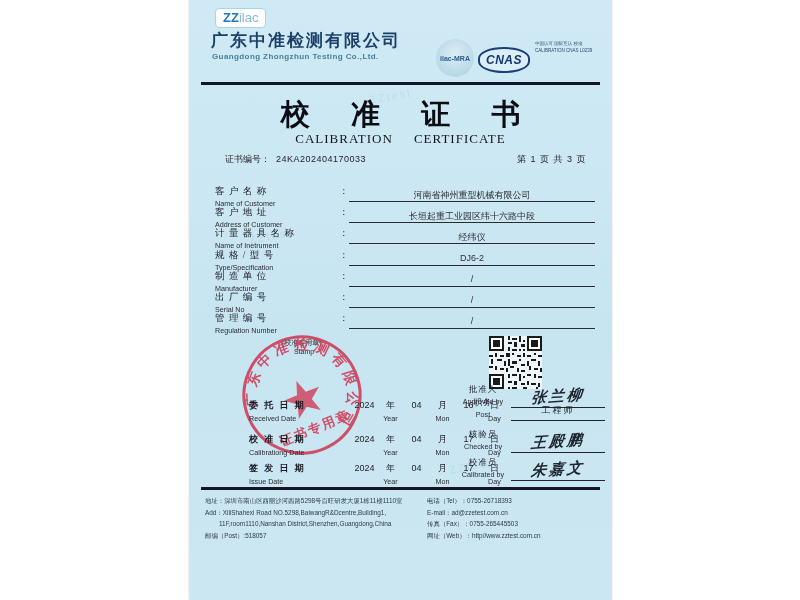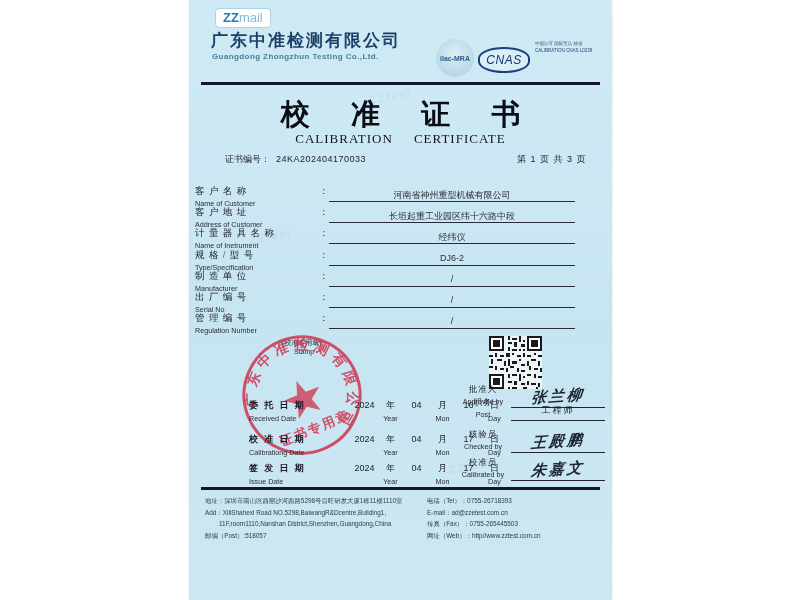--- a/index.html
+++ b/index.html
@@ -22,40 +22,40 @@
                 font-weight:bold; font-size:17px; letter-spacing:2px; color:#1d4069; }
   .company-en { position:absolute; left:23px; top:52px; font-size:8px; letter-spacing:.4px;
                 color:#44809e; font-weight:bold; }
   .ilac { position:absolute; left:247px; top:39px; width:38px; height:38px; border-radius:50%;
           background:radial-gradient(circle at 50% 40%, #dceef6 0%, #b9d8e6 70%);
           display:flex; align-items:center; justify-content:center; }
   .ilac-inner { font-size:7px; font-weight:bold; color:#2a5d8c; }
   .cnas { position:absolute; left:289px; top:47px; width:52px; height:26px;
           border:2px solid #1c3f7a; border-radius:50%/44%; display:flex; align-items:center;
           justify-content:center; background:rgba(255,255,255,.25); }
-  .cnas-inner { font-size:12px; font-weight:400; font-style:italic; color:#17356e; letter-spacing:.5px; }
+  .cnas-inner { font-size:12px; font-weight:700; font-style:italic; color:#17356e; letter-spacing:.5px; }
   .cnas-side { position:absolute; left:346px; top:40px; font-size:4.5px; line-height:7px;
                color:#2a4a6e; }
   .rule { position:absolute; left:12px; top:82px; width:399px; height:3px; background:#14142a; }
 
   
   .title-cn { position:absolute; left:0; top:95px; width:100%; text-align:center;
               font-family:"Liberation Serif",serif; font-weight:bold; font-size:29px;
               letter-spacing:17px; padding-left:17px; color:#0c0c14; }
   .title-en { position:absolute; left:0; top:131px; width:100%; display:flex;
               justify-content:center; gap:21px; font-family:"Liberation Serif",serif;
               font-size:13px; color:#14141e; letter-spacing:1px; }
 
   
   .certno { position:absolute; left:36px; top:153px; font-size:9px; color:#23232b; }
   .certno b { font-weight:normal; margin-left:6px; letter-spacing:.5px; }
   .pageinfo { position:absolute; left:328px; top:153px; font-size:9px; color:#23232b; letter-spacing:1px; }
 
   
-  .form { position:absolute; left:6px; top:184px; width:380px; }
+  .form { position:absolute; left:26px; top:184px; width:380px; }
   .frow { display:flex; height:21.2px; align-items:flex-start; }
   .flabel { width:124px; position:relative; padding-top:1px; }
   .flabel .cn { font-family:"Liberation Serif",serif; font-size:9.5px; color:#1b1b24;
                 letter-spacing:1px; white-space:nowrap; }
   .flabel .en { font-size:7.2px; color:#2b2b33; margin-top:1px; white-space:nowrap; }
   .fcolon { width:10px; font-size:9.5px; color:#1b1b24; padding-top:1px; }
   .fvalue { flex:1; border-bottom:1.2px solid #2b2b33; text-align:center; font-size:9px;
             color:#2e2e36; padding-top:2px; height:15px; margin-top:3px; }
 
   
@@ -98,21 +98,21 @@
 <body>
 
 <div class="stage">
   <div class="paper">
 
     <span class="wm" style="left:60px; top:230px; transform:rotate(-10deg);">ZZtest</span>
     <span class="wm" style="left:260px; top:460px; transform:rotate(-10deg);">ZZtest</span>
     <span class="wm" style="left:180px; top:90px; transform:rotate(-10deg);">ZZtest</span>
 
     <div class="logo-badge">
-      <span class="logo-zz">ZZ</span><span class="logo-test">mail</span>
+      <span class="logo-zz">ZZ</span><span class="logo-test">ilac</span>
     </div>
     <div class="company-cn">广东中准检测有限公司</div>
     <div class="company-en">Guangdong Zhongzhun Testing Co.,Ltd.</div>
     <div class="ilac">
       <span class="ilac-inner">ilac-MRA</span>
     </div>
     <div class="cnas">
       <span class="cnas-inner">CNAS</span>
     </div>
     <div class="cnas-side">中国认可 国际互认 校准 CALIBRATION CNAS L0239</div>

